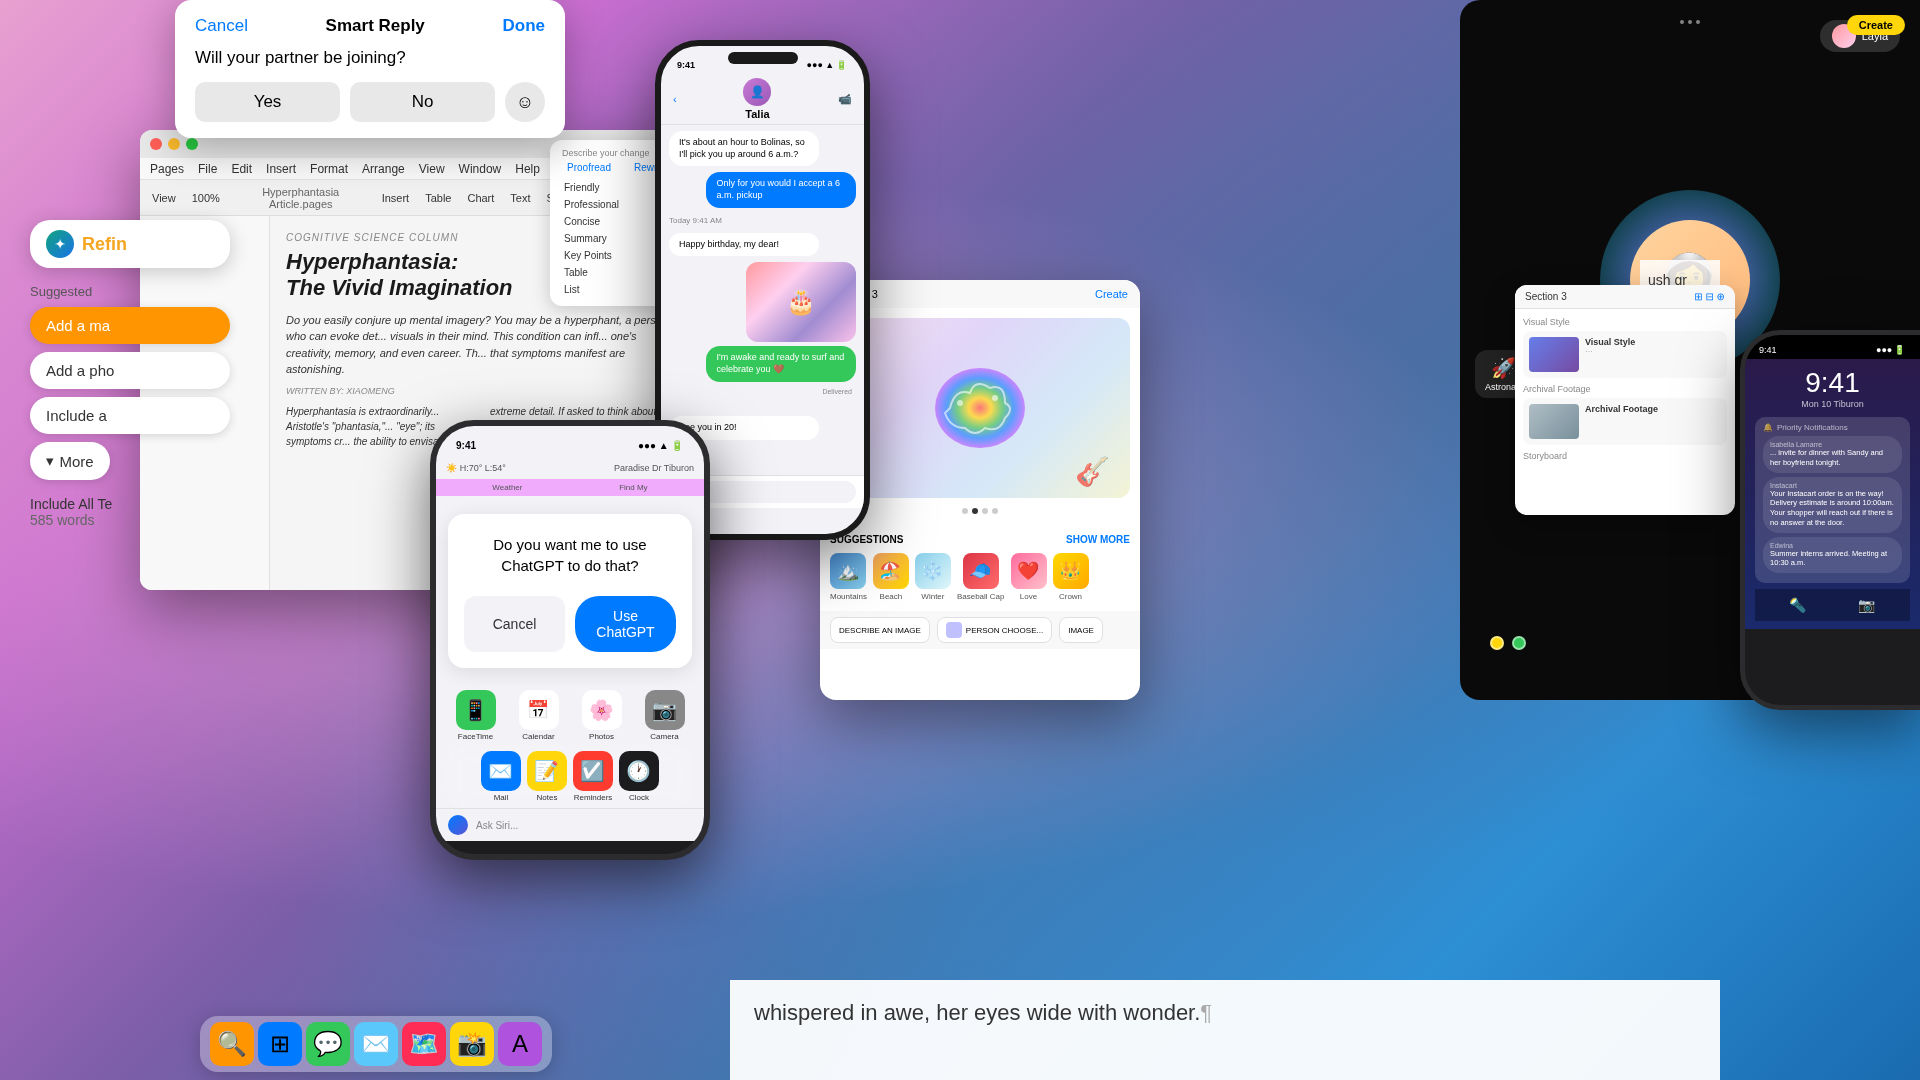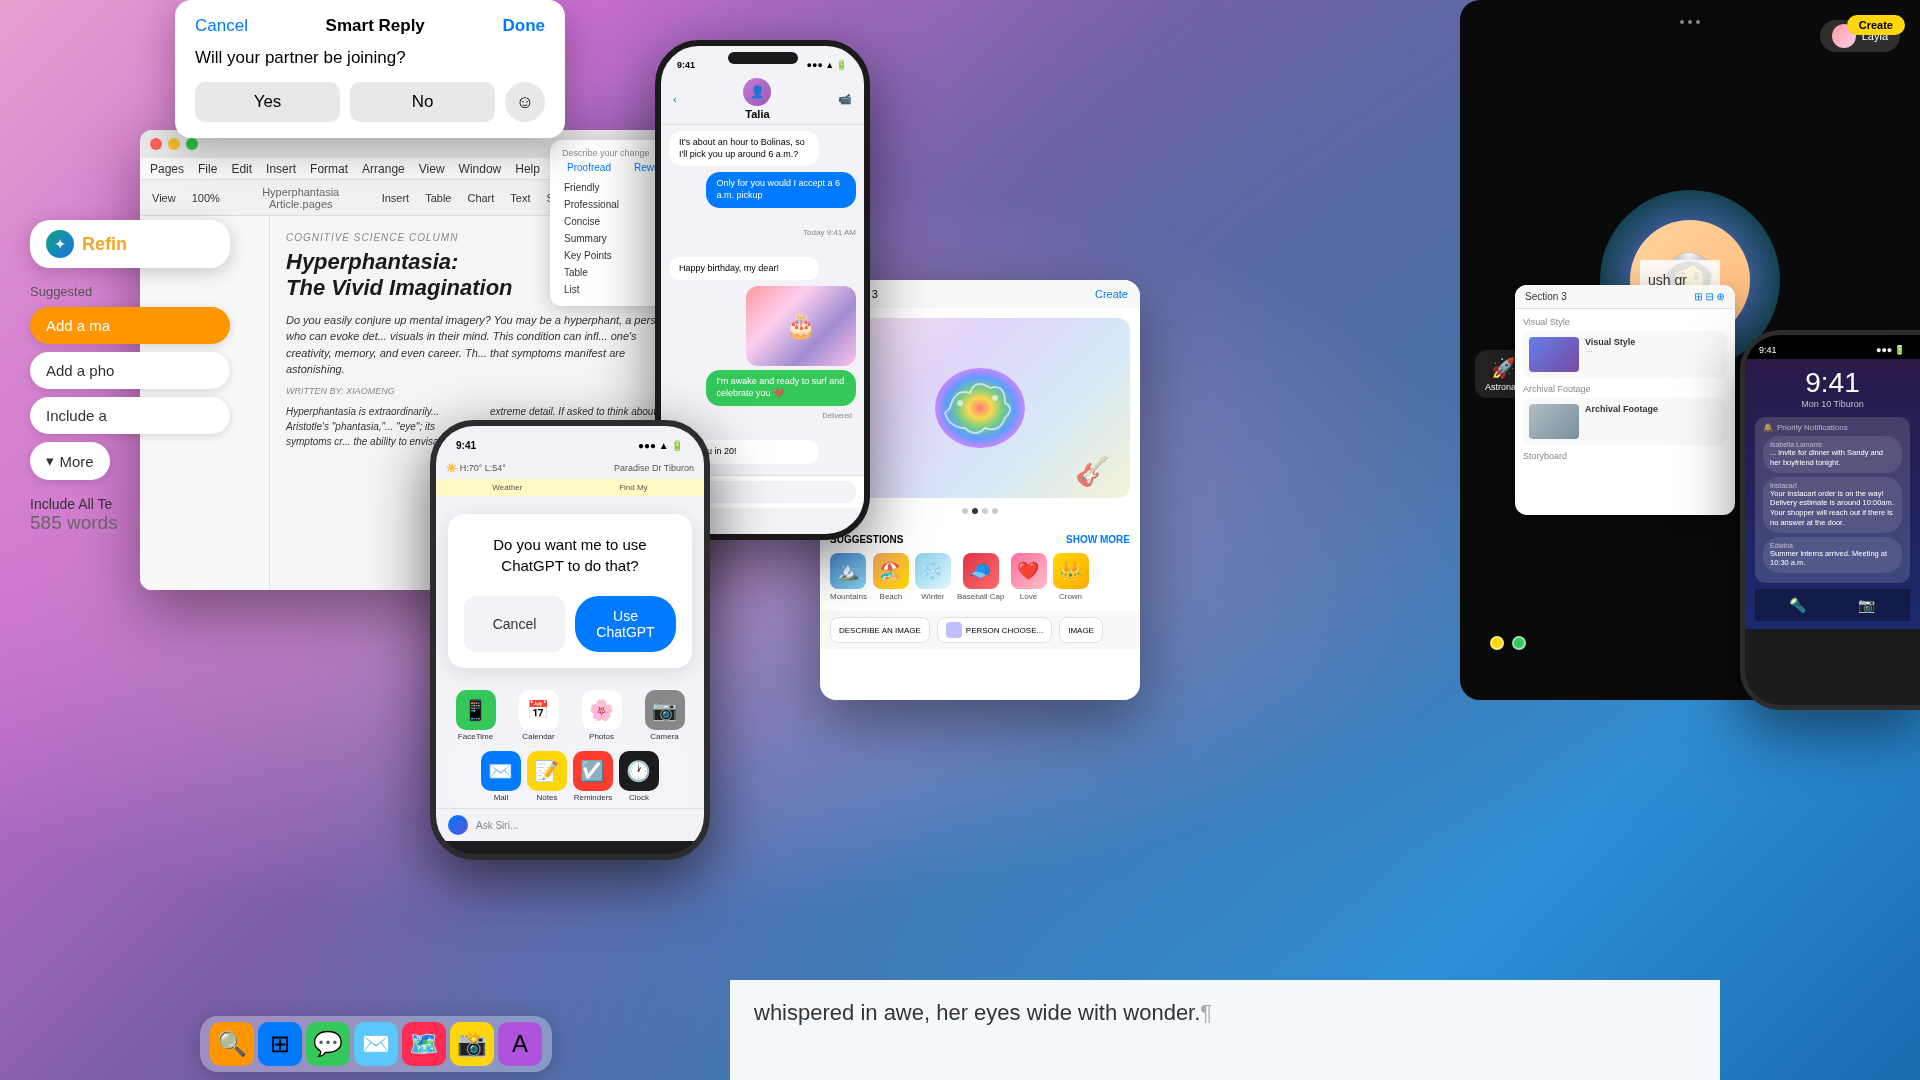--- a/index.html
+++ b/index.html
@@ -158,21 +158,21 @@
       cursor: pointer;
       box-shadow: 0 2px 10px rgba(0,0,0,0.15);
       color: #333;
     }
     .include-all-text {
       font-size: 14px;
       color: #333;
       font-weight: 500;
     }
     .word-count {
-      font-size: 19px;
+      font-size: 14px;
       color: #666;
     }
 
     
     .pages-mac {
       position: absolute;
       top: 130px;
       left: 140px;
       width: 560px;
       height: 460px;
@@ -349,22 +349,22 @@
     }
     .msg-sent {
       background: #007AFF;
       color: white;
       align-self: flex-end;
       margin-left: auto;
     }
     .msg-timestamp {
       font-size: 8px;
       color: #888;
-      text-align: right;
-      margin: 20px 0;
+      text-align: left;
+      margin: 8px 0;
     }
     .msg-birthday-img {
       width: 110px;
       height: 80px;
       background: linear-gradient(135deg, #ff9a9e, #fecfef, #a18cd1, #fbc2eb);
       border-radius: 12px;
       margin: 4px auto;
       display: flex;
       align-items: center;
       justify-content: center;
@@ -1042,21 +1042,21 @@
     <span>●●● ▲ 🔋</span>
   </div>
 
   <div style="background:#f2f2f7;padding:6px 10px;font-size:9px;color:#555;display:flex;justify-content:space-between;">
     <span>
       <span>☀️</span>
       <span>H:70° L:54°</span>
     </span>
     <span>Paradise Dr Tiburon</span>
   </div>
-  <div style="background:#fef9c3;display:flex;justify-content:space-around;padding:4px 8px;font-size:8px;color:#555;">
+  <div style="background:#f0abfc;display:flex;justify-content:space-around;padding:4px 8px;font-size:8px;color:#555;">
     <span>Weather</span>
     <span>Find My</span>
   </div>
 
   <div style="background:#f2f2f7;padding:8px 12px;flex:1;">
     <div class="chatgpt-dialog">
       <div class="chatgpt-question">Do you want me to use ChatGPT to do that?</div>
       <div class="chatgpt-dialog-btns">
         <button class="cancel-btn-dialog">Cancel</button>
         <button class="use-chatgpt-btn">Use ChatGPT</button>

